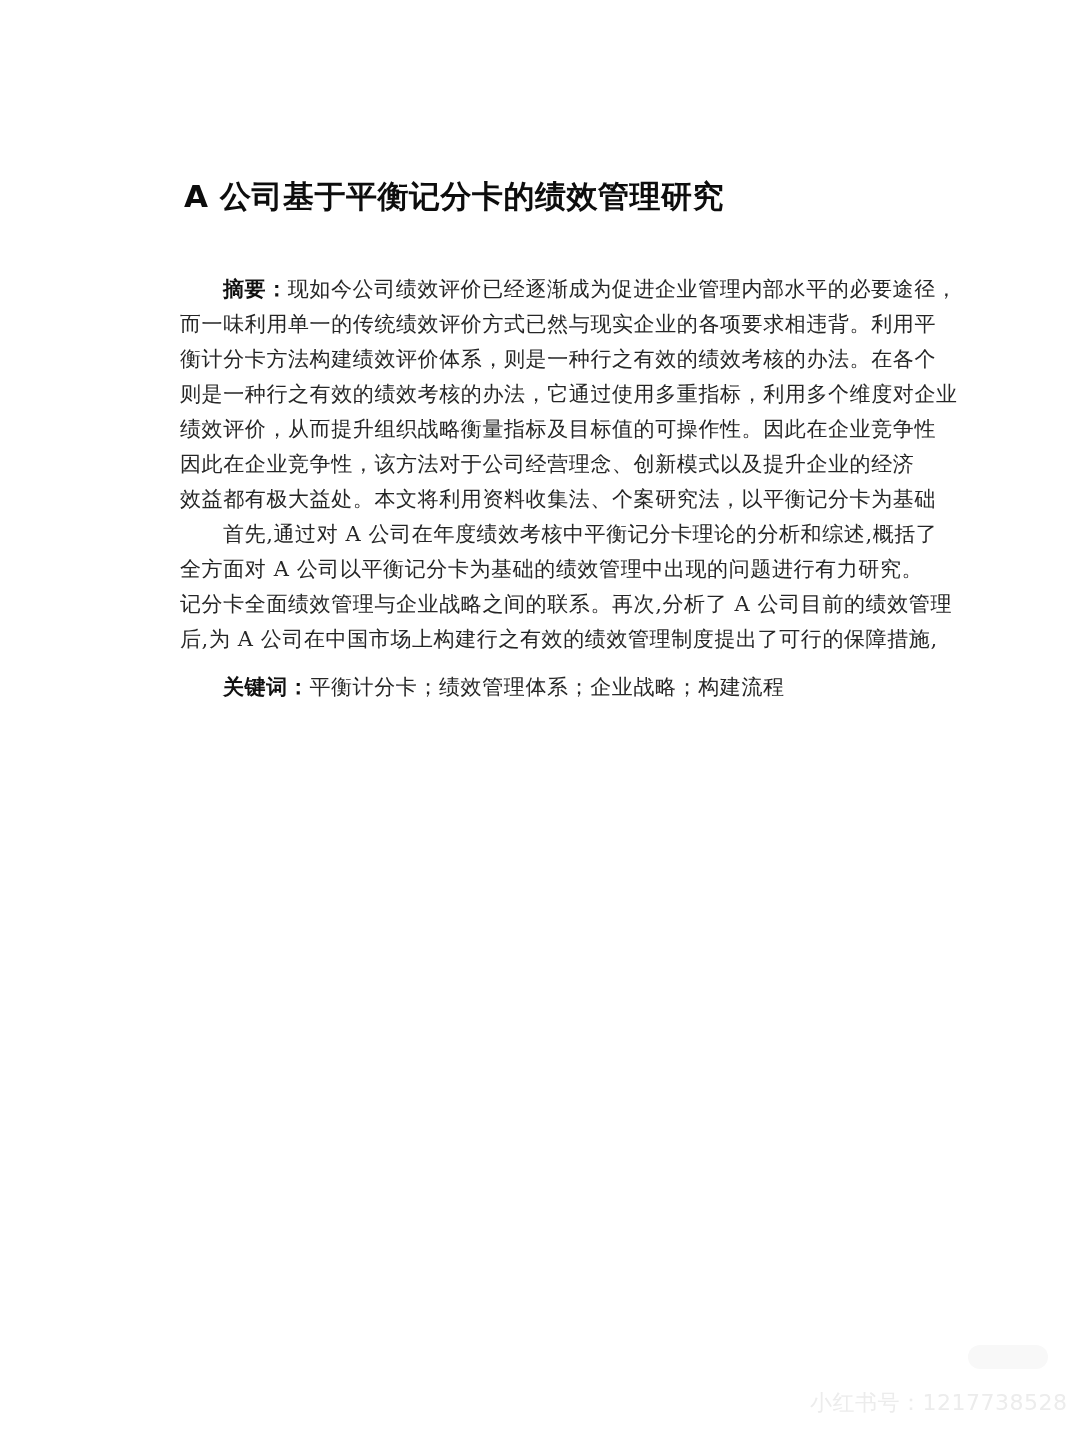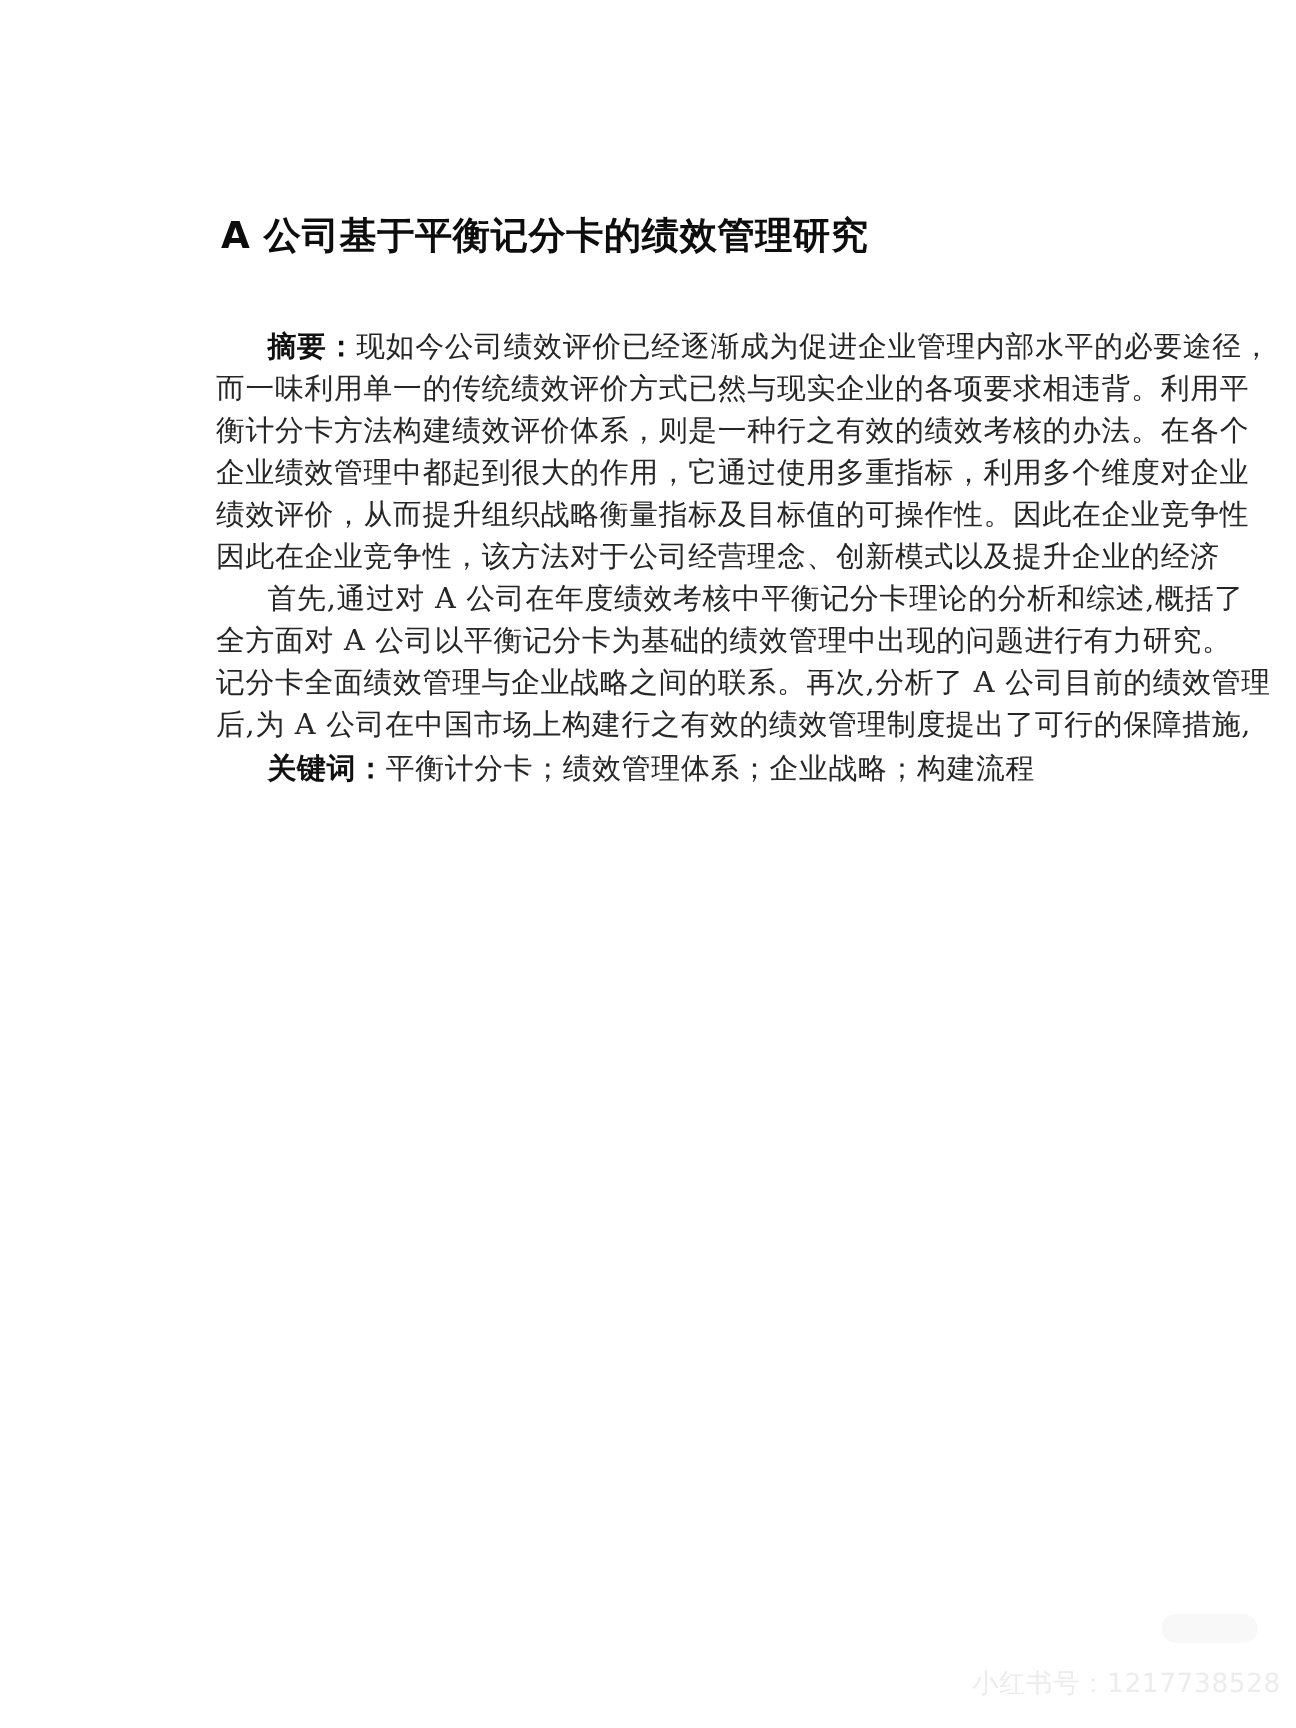--- a/index.html
+++ b/index.html
@@ -22,32 +22,32 @@
     color: #0d0d0d;
   }
   .body-text {
     position: absolute;
     left: 180px; top: 272px;
     width: 780px;
   }
   .line {
     height: 35px;
     line-height: 35px;
-    font-size: 24px;
+    font-size: 21px;
     white-space: nowrap;
     letter-spacing: 0.6px;
     color: #262626;
   }
   .indent { padding-left: 43px; }
   .lead {
     font-family: "DejaVu Sans", "Liberation Sans", sans-serif;
     font-weight: bold;
     color: #111;
   }
-  .keywords-line { margin-top: 1px; }
+  .keywords-line { margin-top: 13px; }
   .watermark-pill {
     position: absolute;
     left: 968px; top: 1345px;
     width: 80px; height: 24px;
     border-radius: 12px;
     background: #f8f8f8;
   }
   .watermark {
     position: absolute;
     left: 810px; top: 1388px;
@@ -61,23 +61,24 @@
 <body>
 
 <div class="title">A 公司基于平衡记分卡的绩效管理研究</div>
 
 <div class="body-text">
   <div class="line indent">
     <span class="lead">摘要：</span><span>现如今公司绩效评价已经逐渐成为促进企业管理内部水平的必要途径，</span>
   </div>
   <div class="line">而一味利用单一的传统绩效评价方式已然与现实企业的各项要求相违背。利用平</div>
   <div class="line">衡计分卡方法构建绩效评价体系，则是一种行之有效的绩效考核的办法。在各个</div>
-  <div class="line">企业绩效管理中都起到很大的作用，它通过使用多重指标，利用多个维度对企业</div>
+  <div class="line">则是一种行之有效的绩效考核的办法，它通过使用多重指标，利用多个维度对企业</div>
   <div class="line">绩效评价，从而提升组织战略衡量指标及目标值的可操作性。因此在企业竞争性</div>
   <div class="line">因此在企业竞争性，该方法对于公司经营理念、创新模式以及提升企业的经济</div>
+  <div class="line">效益都有极大益处。本文将利用资料收集法、个案研究法，以平衡记分卡为基础</div>
   <div class="line indent">首先,通过对 A 公司在年度绩效考核中平衡记分卡理论的分析和综述,概括了</div>
 
   <div class="line">全方面对 A 公司以平衡记分卡为基础的绩效管理中出现的问题进行有力研究。</div>
   <div class="line">记分卡全面绩效管理与企业战略之间的联系。再次,分析了 A 公司目前的绩效管理</div>
   <div class="line">后,为 A 公司在中国市场上构建行之有效的绩效管理制度提出了可行的保障措施,</div>
 
   <div class="line indent keywords-line">
     <span class="lead">关键词：</span><span>平衡计分卡；绩效管理体系；企业战略；构建流程</span>
   </div>
 </div>

